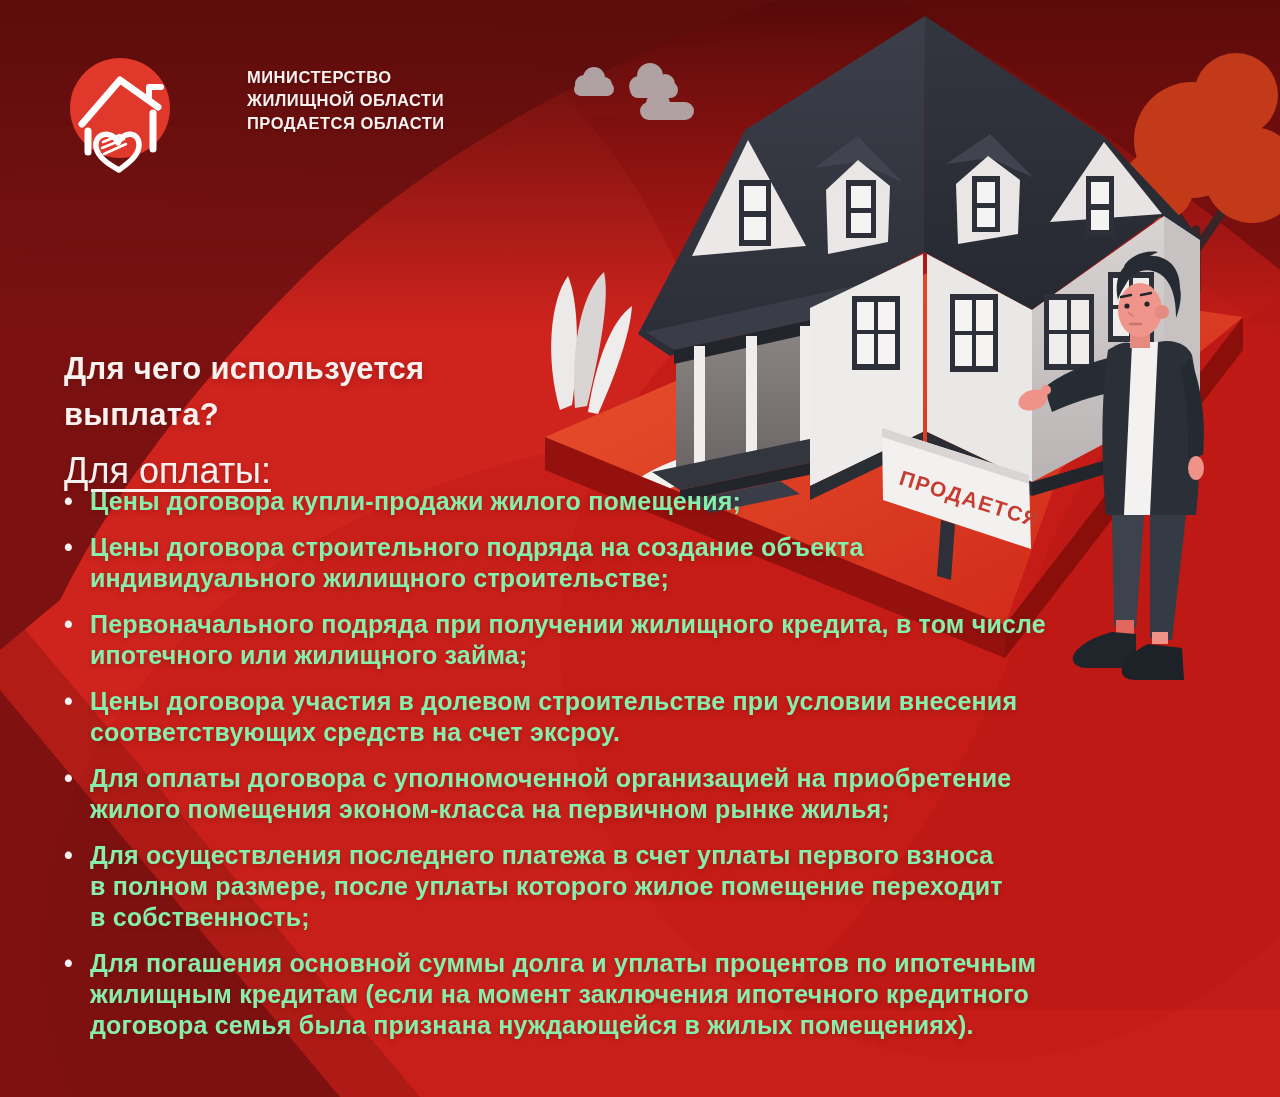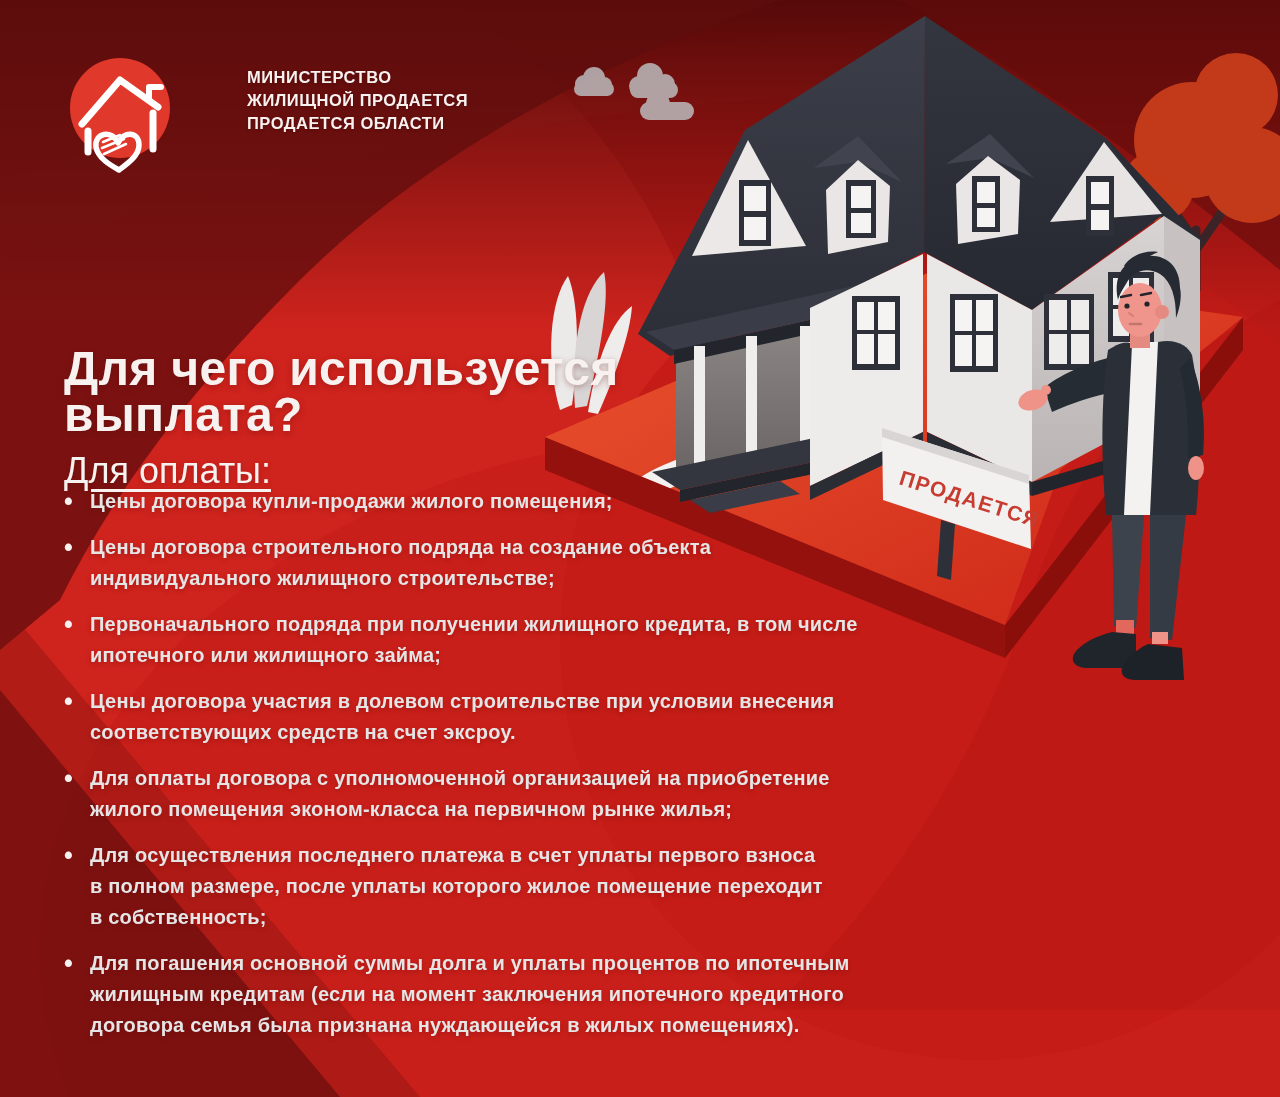--- a/index.html
+++ b/index.html
@@ -8,39 +8,39 @@
     background:#c11b17;
     font-family:"Liberation Sans", sans-serif;
   }
   .bg-svg{position:absolute;left:0;top:0;width:1280px;height:1097px;z-index:0;}
   .txt{position:absolute;z-index:2;color:#f7f1ef;}
   .logo-text{
     left:205px;top:66px;font-size:16.5px;line-height:23px;font-weight:700;
     letter-spacing:.5px;text-shadow:0 1px 3px rgba(60,5,5,.35);margin-left:42px;
   }
   .heading{
-    left:64px;top:346px;font-size:48px;line-height:46px;font-weight:700;
+    left:64px;top:346px;font-size:31px;line-height:46px;font-weight:700;
     white-space:pre-line;letter-spacing:.3px;text-shadow:0 2px 6px rgba(90,10,10,.35);
   }
   .subheading{
     left:64px;top:450px;font-size:36px;font-weight:400;
     text-decoration:underline;text-decoration-thickness:3px;text-underline-offset:6px;
     text-shadow:0 2px 5px rgba(90,10,10,.3);
   }
   .bullet-list{
     left:64px;top:486px;width:1160px;list-style:none;margin:0;padding:0;
   }
   .bullet{
     display:flex;align-items:flex-start;margin-bottom:15px;
   }
   .dot{
     flex:0 0 auto;width:26px;font-size:25px;line-height:31px;font-weight:700;color:#f7f1ef;
   }
   .bullet-text{
-    flex:1 1 auto;font-size:20px;line-height:31px;font-weight:700;color:#e5e5e5;
+    flex:1 1 auto;font-size:25px;line-height:31px;font-weight:700;color:#86efac;
     white-space:pre-line;letter-spacing:.2px;text-shadow:0 2px 5px rgba(90,10,10,.3);
   }
   .sign-label-svg{
     font-family:"Liberation Sans",sans-serif;font-weight:700;font-size:21px;letter-spacing:1.5px;
   }
 </style>
 </head>
 <body>
 
 <svg class="bg-svg" viewBox="0 0 1280 1097" xmlns="http://www.w3.org/2000/svg">
@@ -250,21 +250,21 @@
       <path d="M88,131 L88,152" stroke-width="7"></path>
       <path d="M153,113 L153,149" stroke-width="7"></path>
       <path d="M118,143 C112,129 94,133 96,147 C98,158 110,165 119,170 C127,164 139,156 139,145 C139,132 124,130 118,143 Z" stroke-width="5.5"></path>
       <path d="M103,142 L120,135 M102,148 L124,139 M104,154 L126,144" stroke-width="2.6"></path>
     </g>
   </g>
 </svg>
 
 <div class="txt logo-text">
   <div>МИНИСТЕРСТВО</div>
-  <div>ЖИЛИЩНОЙ ПРОДАЕТСЯ</div>
+  <div>ЖИЛИЩНОЙ ОБЛАСТИ</div>
   <div>ПРОДАЕТСЯ ОБЛАСТИ</div>
 </div>
 
 <div class="txt heading">Для чего используется
 выплата?</div>
 
 <div class="txt subheading">Для оплаты:</div>
 
 <ul class="txt bullet-list">
   <li class="bullet">

